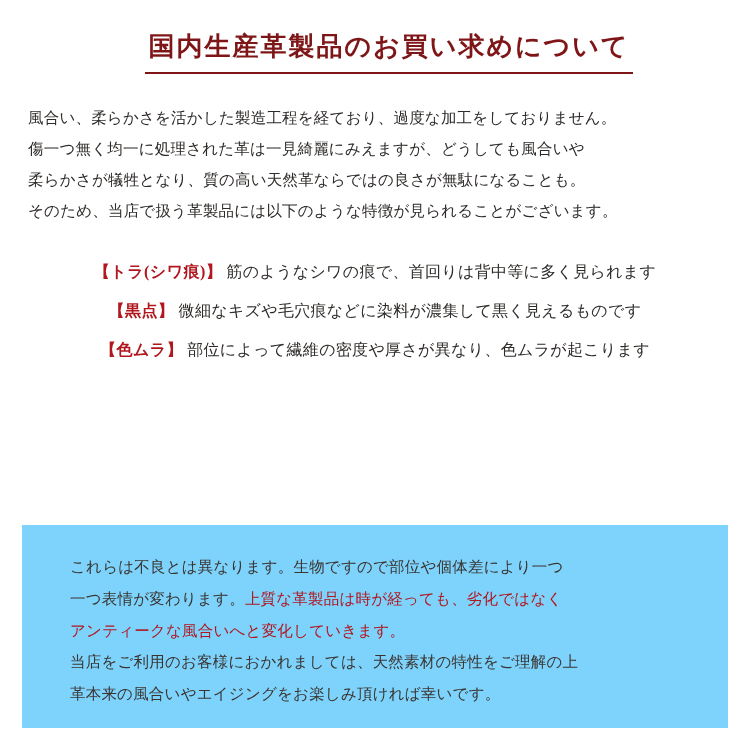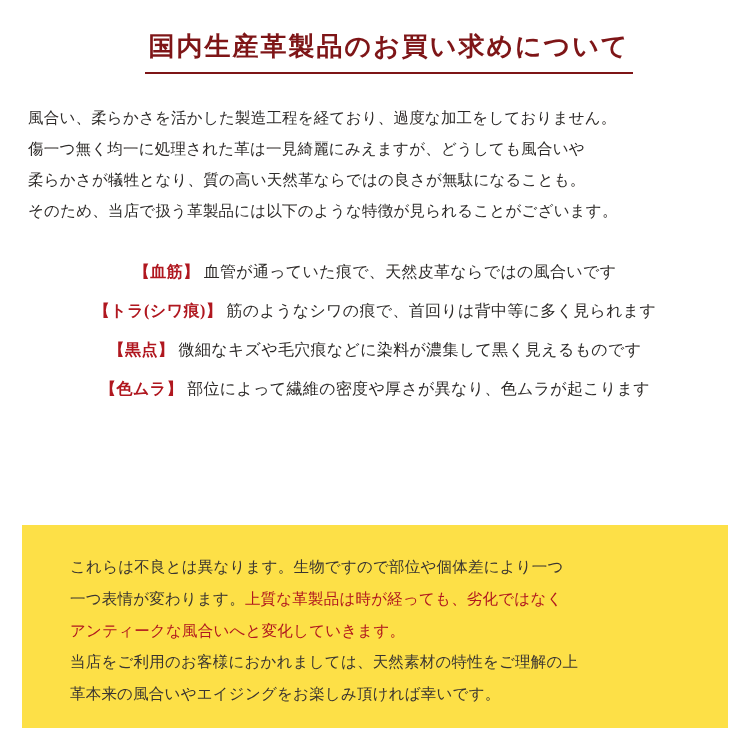--- a/index.html
+++ b/index.html
@@ -72,21 +72,21 @@
     letter-spacing: 0.3px;
   }
 
   
   .note-box {
     position: absolute;
     left: 22px;
     right: 22px;
     top: 525px;
     bottom: 22px;
-    background: #fde047;
+    background: #7dd3fc;
     box-sizing: border-box;
     padding: 26px 32px 8px 32px;
   }
   .note-line {
     font-size: 15.5px;
     line-height: 2.05;
     color: #3a3531;
     white-space: nowrap;
     letter-spacing: 0.2px;
   }
@@ -109,24 +109,20 @@
 
   <div class="intro">
     <div>風合い、柔らかさを活かした製造工程を経ており、過度な加工をしておりません。</div>
     <div>傷一つ無く均一に処理された革は一見綺麗にみえますが、どうしても風合いや</div>
     <div>柔らかさが犠牲となり、質の高い天然革ならではの良さが無駄になることも。</div>
     <div>そのため、当店で扱う革製品には以下のような特徴が見られることがございます。</div>
   </div>
 
   <div class="features">
     <div class="feature-row">
-      <span class="feature-tag">【血筋】</span>
-      <span class="feature-text">血管が通っていた痕で、天然皮革ならではの風合いです</span>
-    </div>
-    <div class="feature-row">
       <span class="feature-tag">【トラ(シワ痕)】</span>
       <span class="feature-text">筋のようなシワの痕で、首回りは背中等に多く見られます</span>
     </div>
     <div class="feature-row">
       <span class="feature-tag">【黒点】</span>
       <span class="feature-text">微細なキズや毛穴痕などに染料が濃集して黒く見えるものです</span>
     </div>
     <div class="feature-row">
       <span class="feature-tag">【色ムラ】</span>
       <span class="feature-text">部位によって繊維の密度や厚さが異なり、色ムラが起こります</span>

